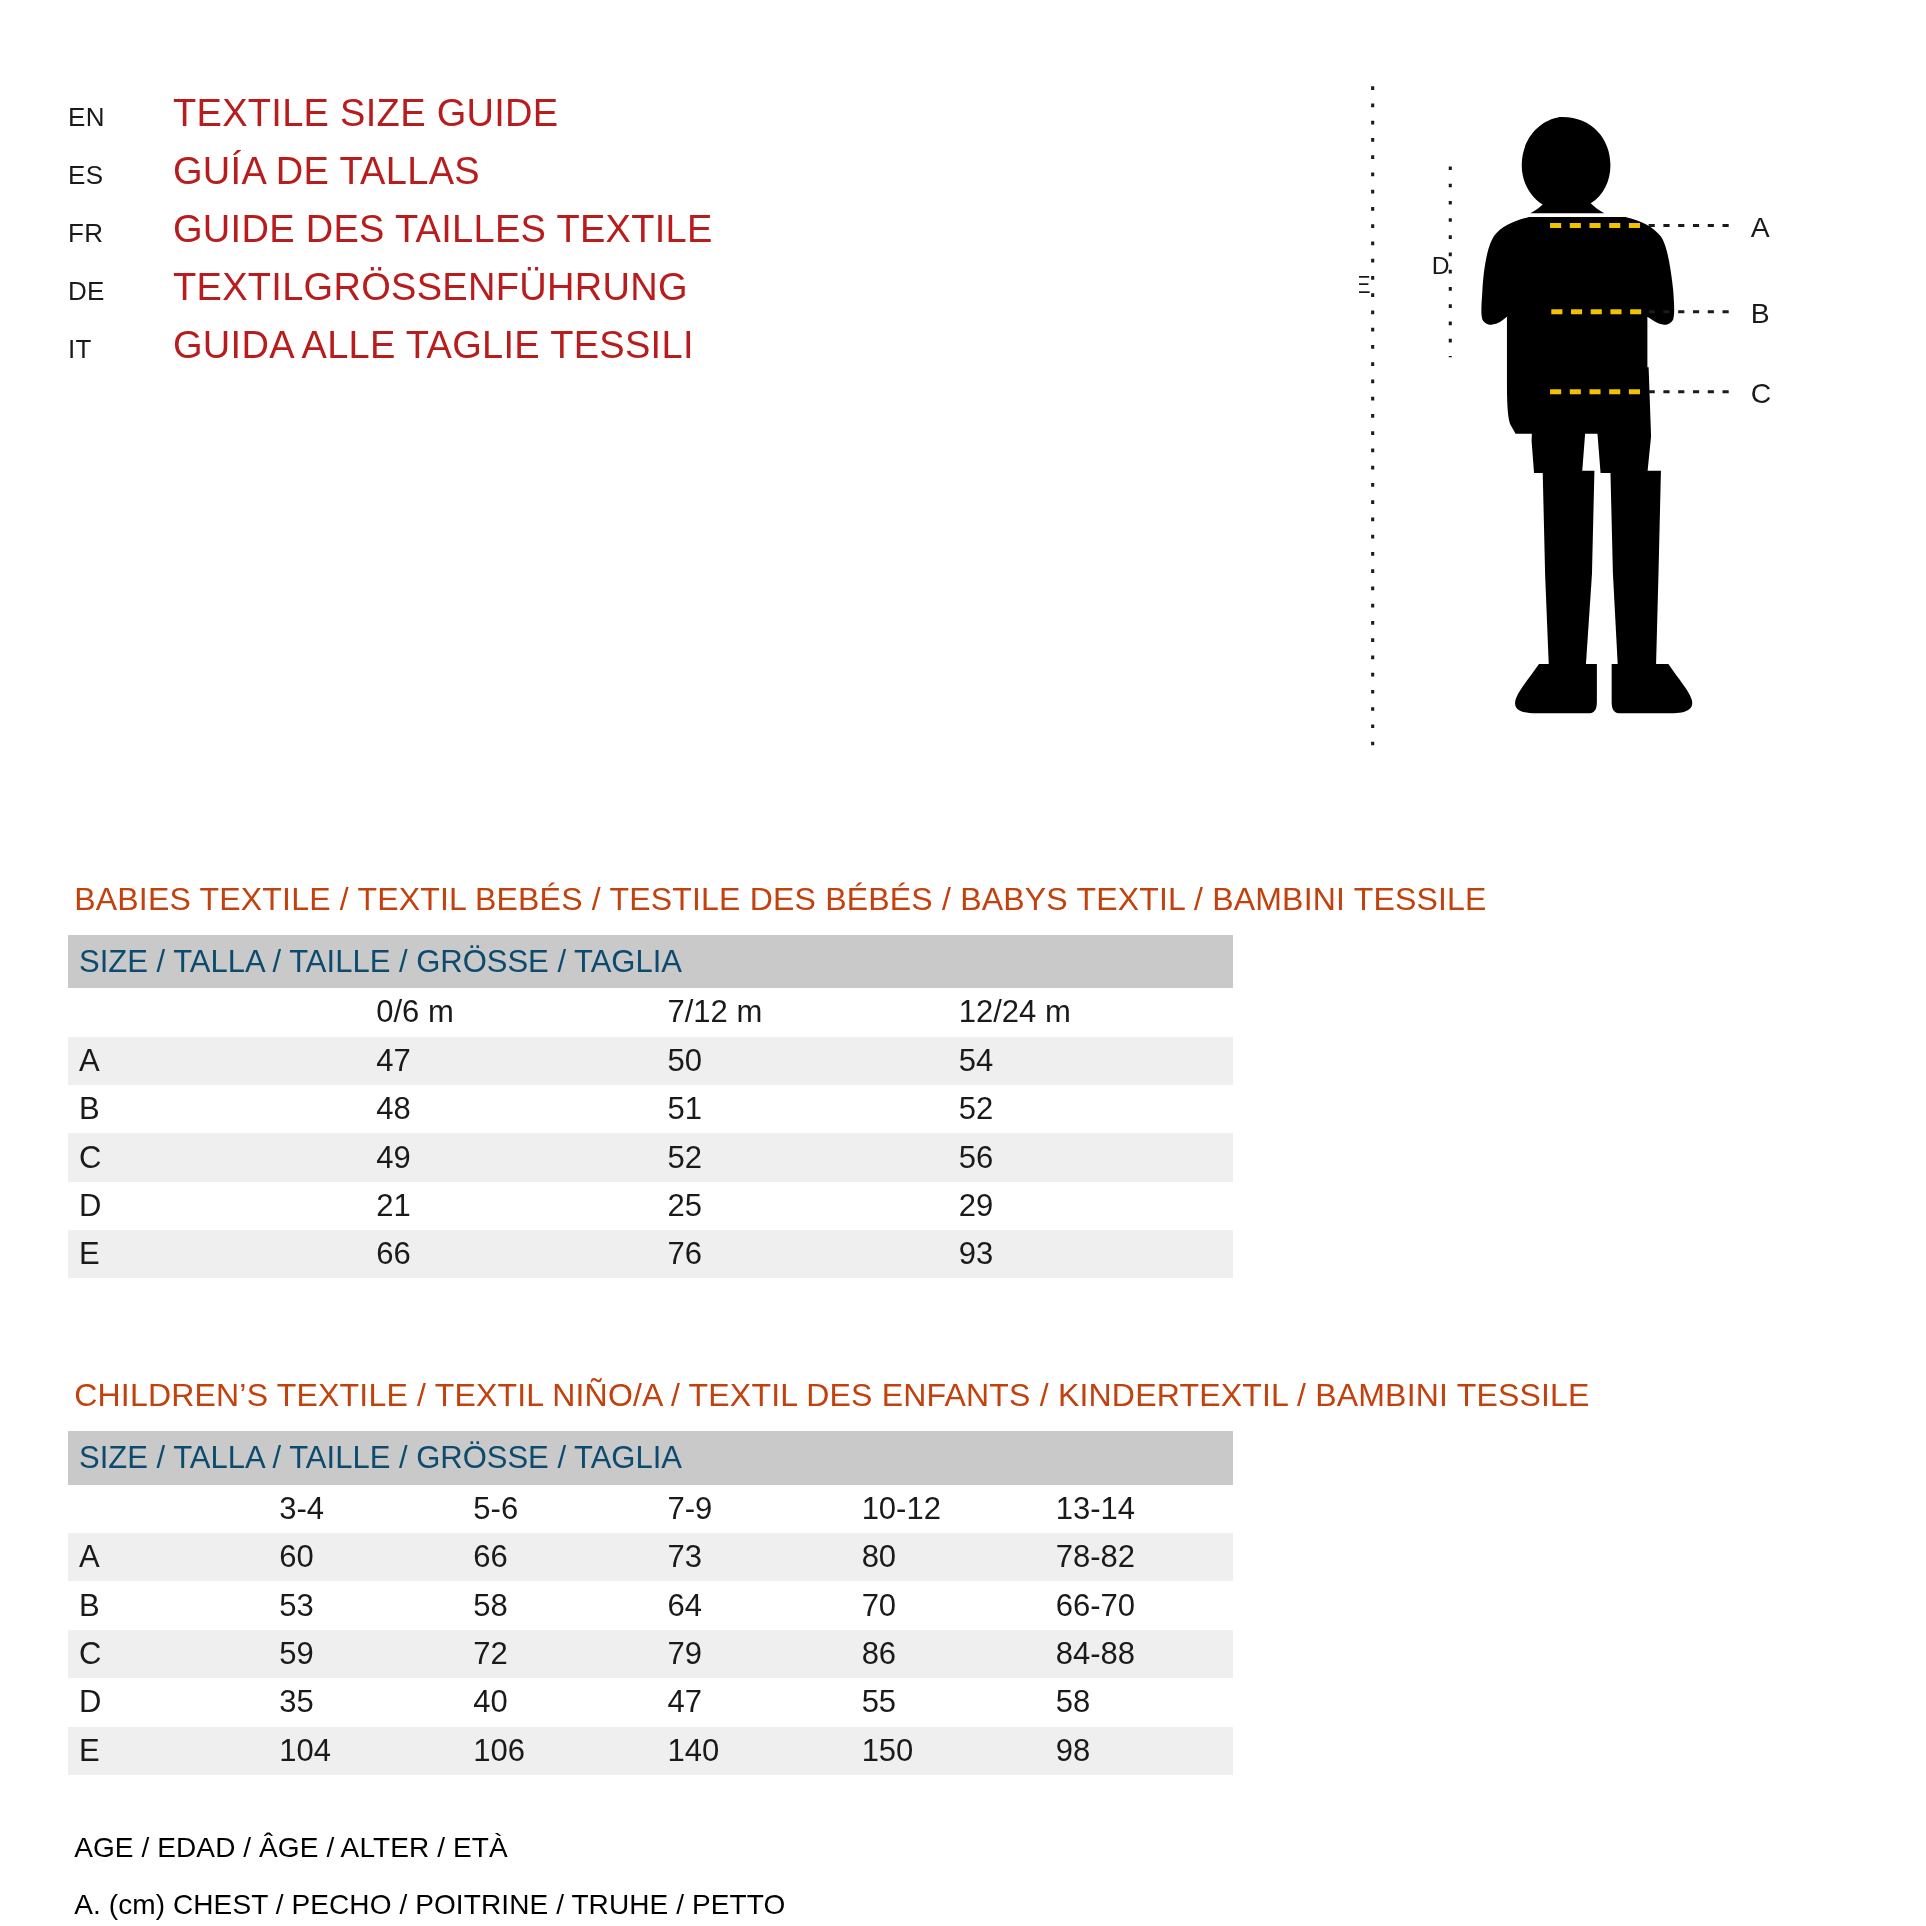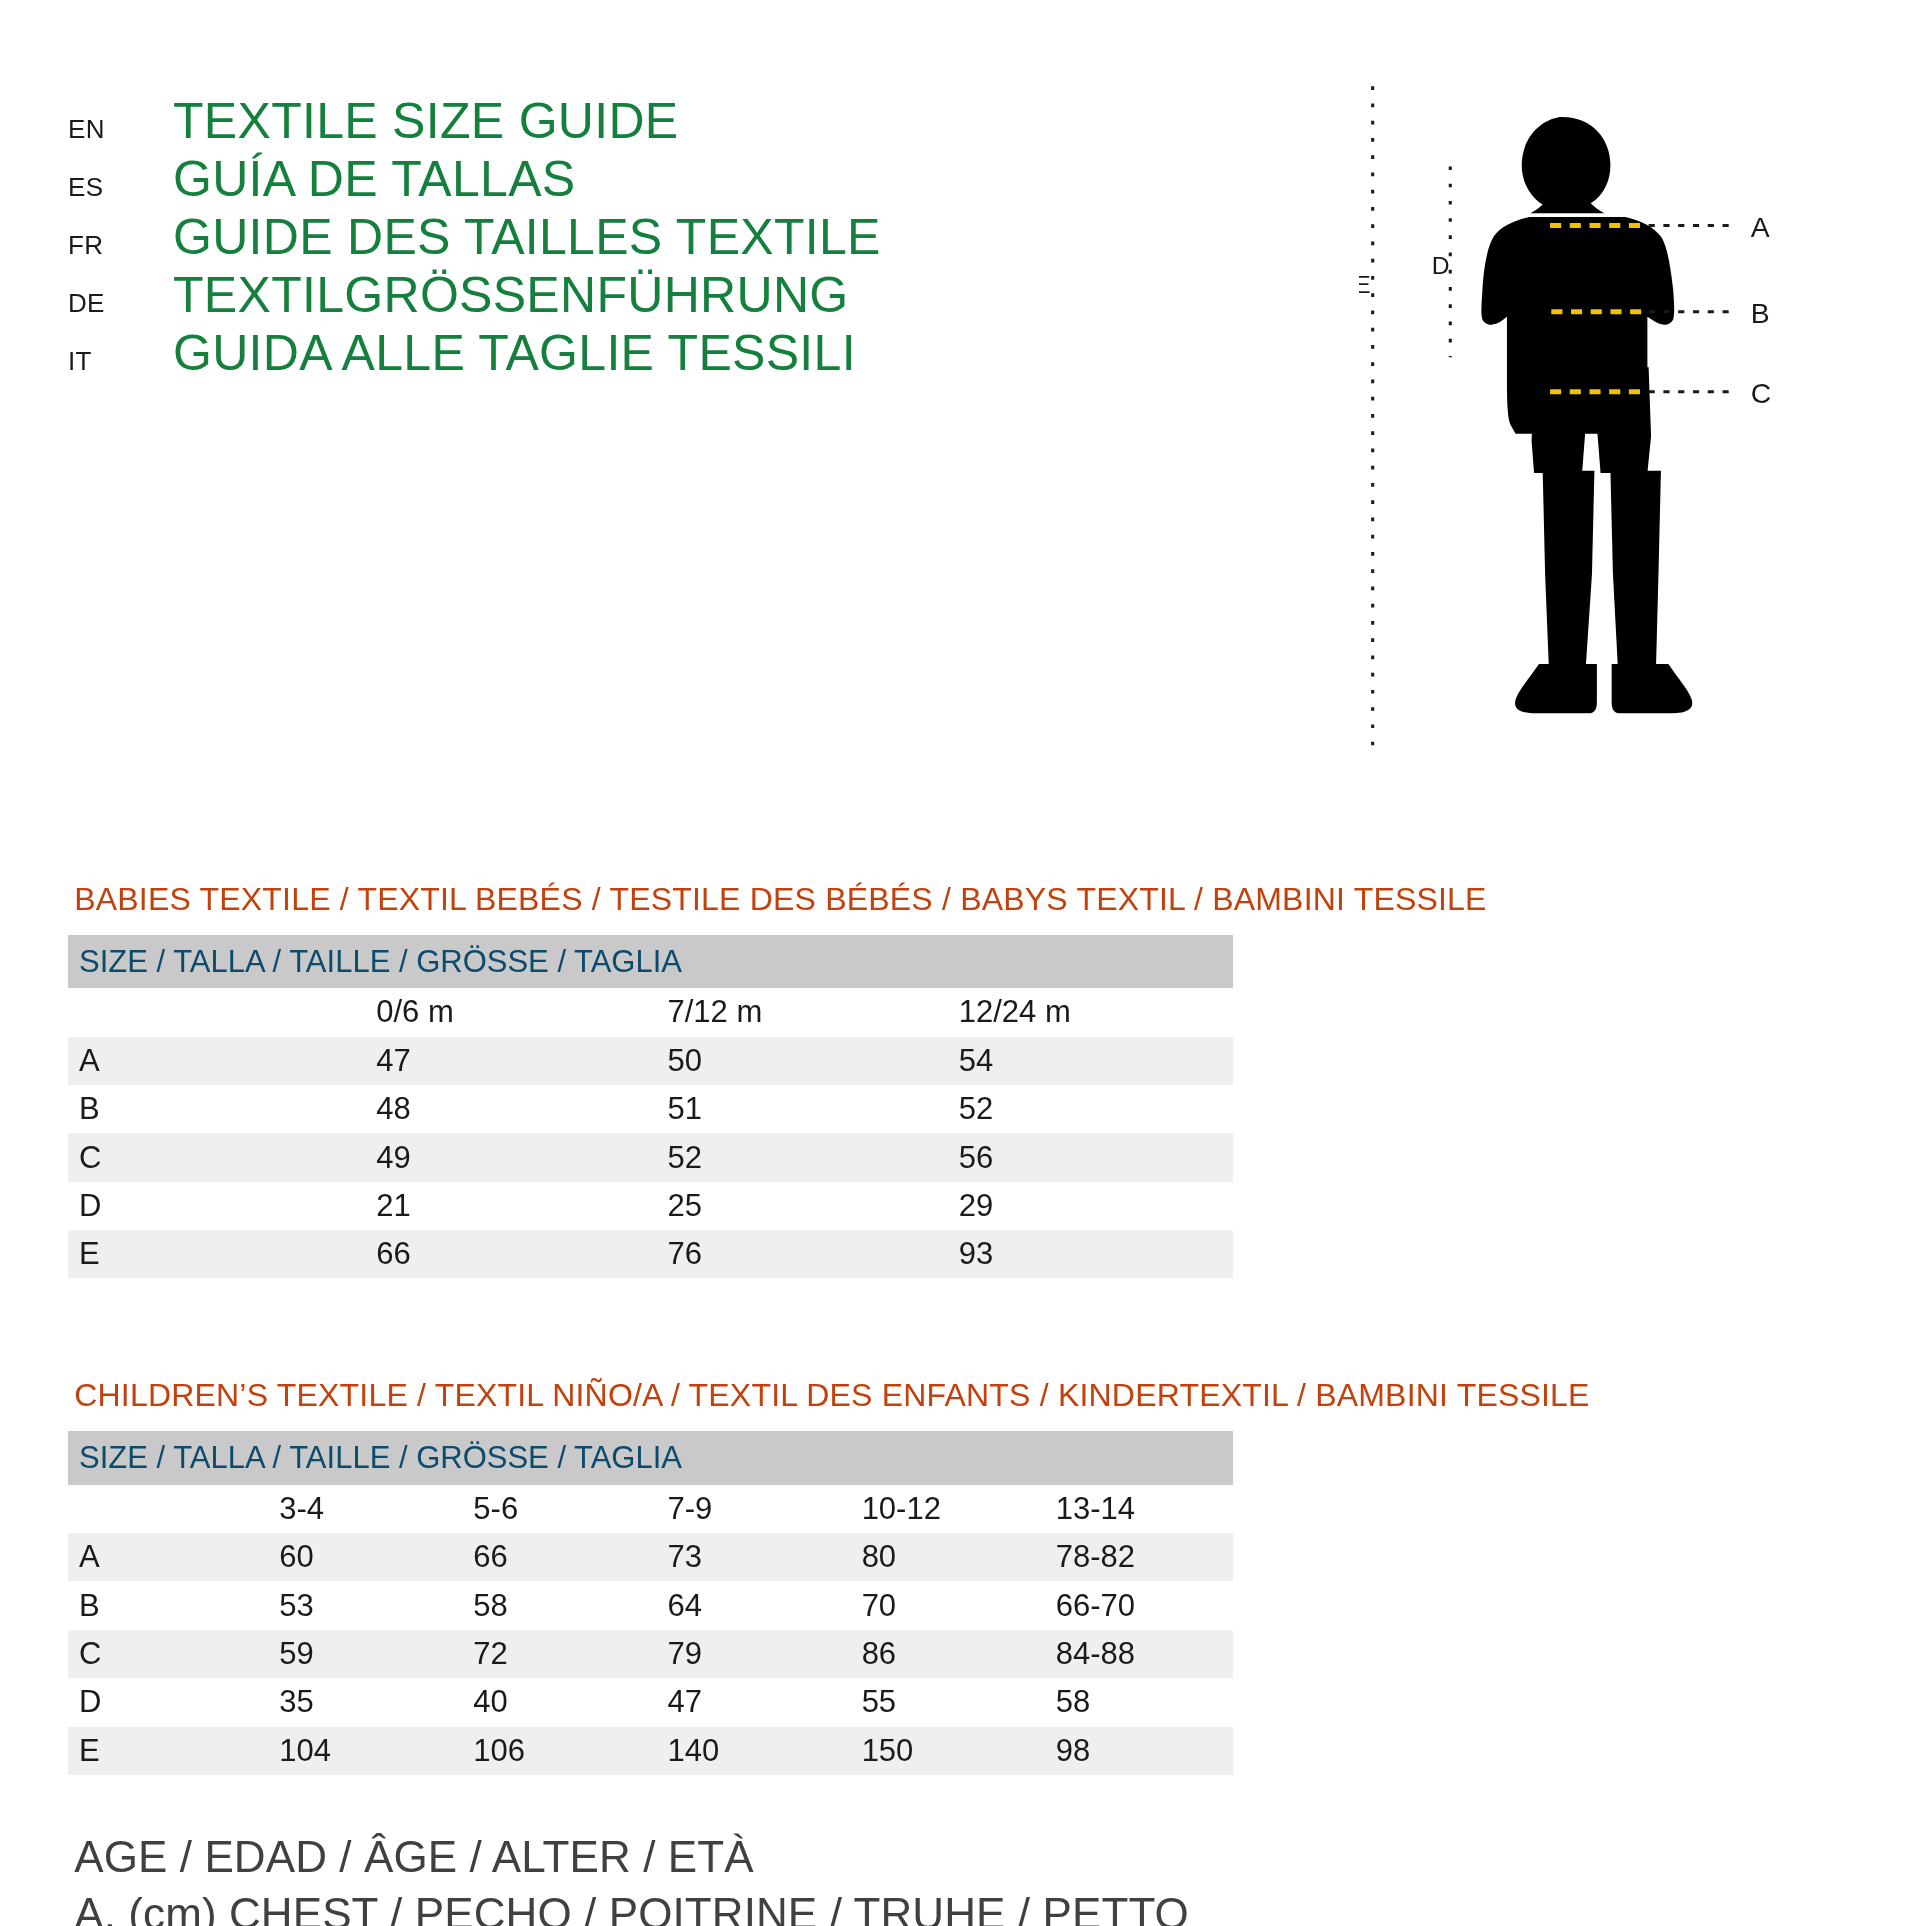--- a/index.html
+++ b/index.html
@@ -34,23 +34,23 @@
     align-items: baseline;
     height: 58px;
   }
   .lang-code {
     width: 105px;
     font-size: 26px;
     letter-spacing: 0.3px;
     color: #1a1a1a;
   }
   .lang-text {
-    font-size: 50px;
+    font-size: 38px;
     letter-spacing: 0.3px;
-    color: #15803d;
+    color: #b91c1c;
   }
 
   
   .figure-area {
     position: absolute;
     top: 74px;
     right: 74px;
     width: 493px;
     height: 696px;
   }
@@ -98,22 +98,22 @@
 
   .spacer-babies { height: 55px; }
   .spacer-children { height: 62px; }
 
   
   .legend {
     margin-top: 57px;
     margin-left: 6.2px;
   }
   .legend-row {
-    font-size: 44px;
-    color: #404040;
+    font-size: 28px;
+    color: #000000;
     height: 57px;
     letter-spacing: 0.1px;
   }
 </style>
 </head>
 <body>
 
 <div class="page">
 
   <div class="lang-block">

